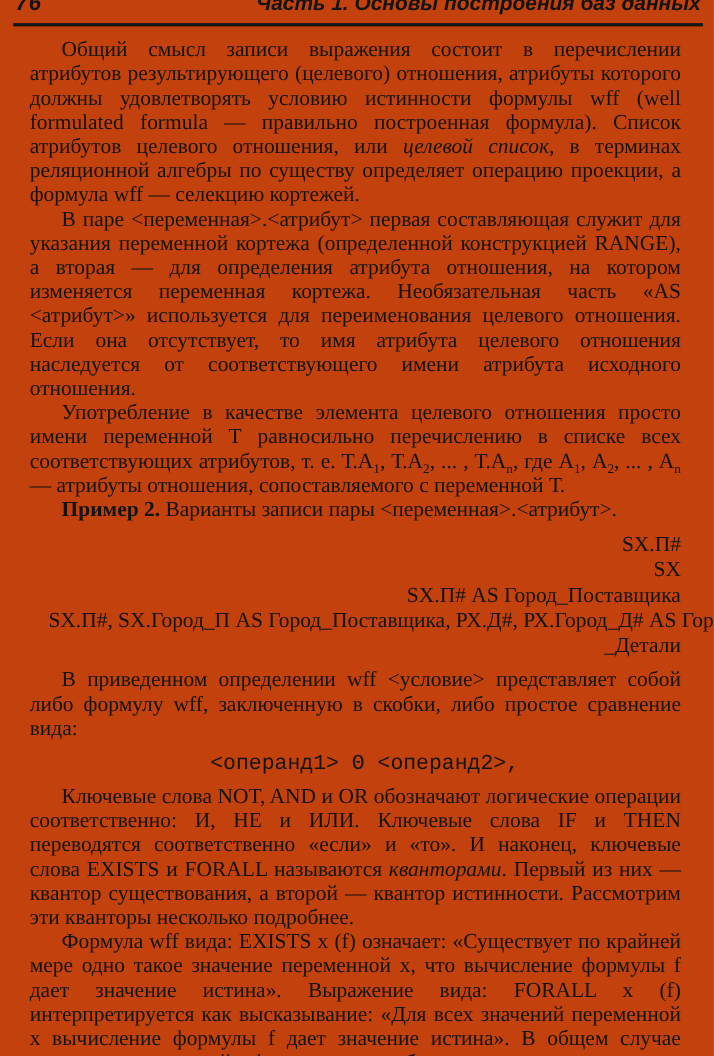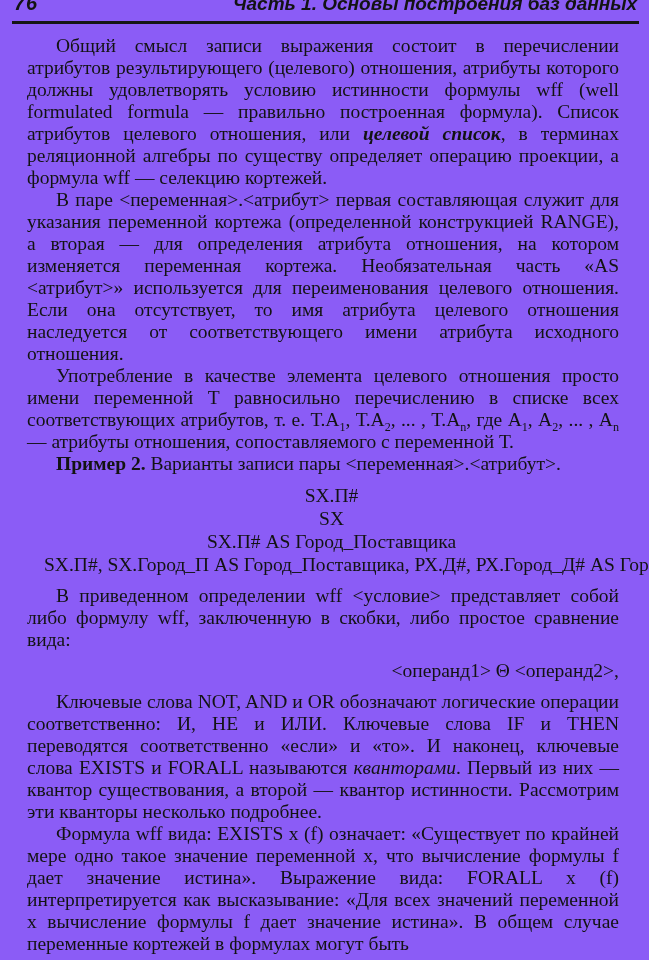--- a/index.html
+++ b/index.html
@@ -4,21 +4,21 @@
 <style>
   html, body {
     margin: 0;
     padding: 0;
     background: #e8e6e0;
   }
   .page {
     position: relative;
     width: 649px;
     height: 960px;
-    background: #8b5cf6;
+    background: #c2410c;
     overflow: hidden;
     color: #131313;
     box-sizing: border-box;
   }
   
   .running-head {
     position: relative;
     height: 21px;
     margin: 0 10px 0 12px;
     border-bottom: 3px solid #161616;
@@ -48,40 +48,41 @@
     margin: 11px 30px 0 27px;
     font-family: "Liberation Serif", "DejaVu Serif", serif;
     font-size: 19.5px;
     line-height: 22px;
     text-align: justify;
   }
   .body-text p {
     margin: 0;
     text-indent: 29px;
   }
-  .it  { font-style: italic; font-weight: bold; }
+  .it  { font-style: italic; }
   .bi  { font-style: italic; font-weight: normal; }
   .bld { font-weight: bold; }
   .sub {
     vertical-align: sub;
     font-size: 0.62em;
     line-height: 0;
   }
   .code-block {
     margin: 9px 0 9px 17px;
-    text-align: center;
+    text-align: right;
   }
   .code-block .code-line {
     margin: 0;
     line-height: 23px;
     white-space: nowrap;
   }
   .formula {
     margin: 9px 0 9px 17px;
-    text-align: right;
+    text-align: center;
+    font-family: Liberation Mono, monospace;
   }
 </style>
 </head>
 <body>
 
 <div class="page">
 
   <header class="running-head">
     <span class="page-num">76</span>
     <span class="head-title">Часть 1. Основы построения баз данных</span>
@@ -95,20 +96,21 @@
 
     <p><span>Употребление в качестве элемента целевого отношения просто имени переменной Т равносильно перечислению в списке всех соответствующих атрибутов, т. е. Т.А</span><span class="sub">1</span><span>, Т.А</span><span class="sub">2</span><span>, ... , Т.А</span><span class="sub">n</span><span>, где А</span><span class="sub">1</span><span>, А</span><span class="sub">2</span><span>, ... , А</span><span class="sub">n</span><span> — атрибуты отношения, сопоставляемого с переменной Т.</span></p>
 
     <p><span class="bld">Пример 2.</span><span> Варианты записи пары &lt;переменная&gt;.&lt;атрибут&gt;.</span></p>
 
     <div class="code-block">
       <div class="code-line">SX.П#</div>
       <div class="code-line">SX</div>
       <div class="code-line">SX.П# AS Город_Поставщика</div>
       <div class="code-line">SX.П#, SX.Город_П AS Город_Поставщика, РХ.Д#, РХ.Город_Д# AS Город-</div>
+      <div class="code-line">_Детали</div>
     </div>
 
     <p><span>В приведенном определении wff &lt;условие&gt; представляет собой либо формулу wff, заключенную в скобки, либо простое сравнение вида:</span></p>
 
     <div class="formula">&lt;операнд1&gt; Θ &lt;операнд2&gt;,</div>
 
 
     <p><span>Ключевые слова NOT, AND и OR обозначают логические операции соответственно: И, НЕ и ИЛИ. Ключевые слова IF и THEN переводятся соответственно «если» и «то». И наконец, ключевые слова EXISTS и FORALL называются </span><span class="bi">кванторами</span><span>. Первый из них — квантор существования, а второй — квантор истинности. Рассмотрим эти кванторы несколько подробнее.</span></p>
 
     <p><span>Формула wff вида: EXISTS x (f) означает: «Существует по крайней мере одно такое значение переменной x, что вычисление формулы f дает значение истина». Выражение вида: FORALL x (f) интерпретируется как высказывание: «Для всех значений переменной x вычисление формулы f дает значение истина». В общем случае переменные кортежей в формулах могут быть </span></p>

